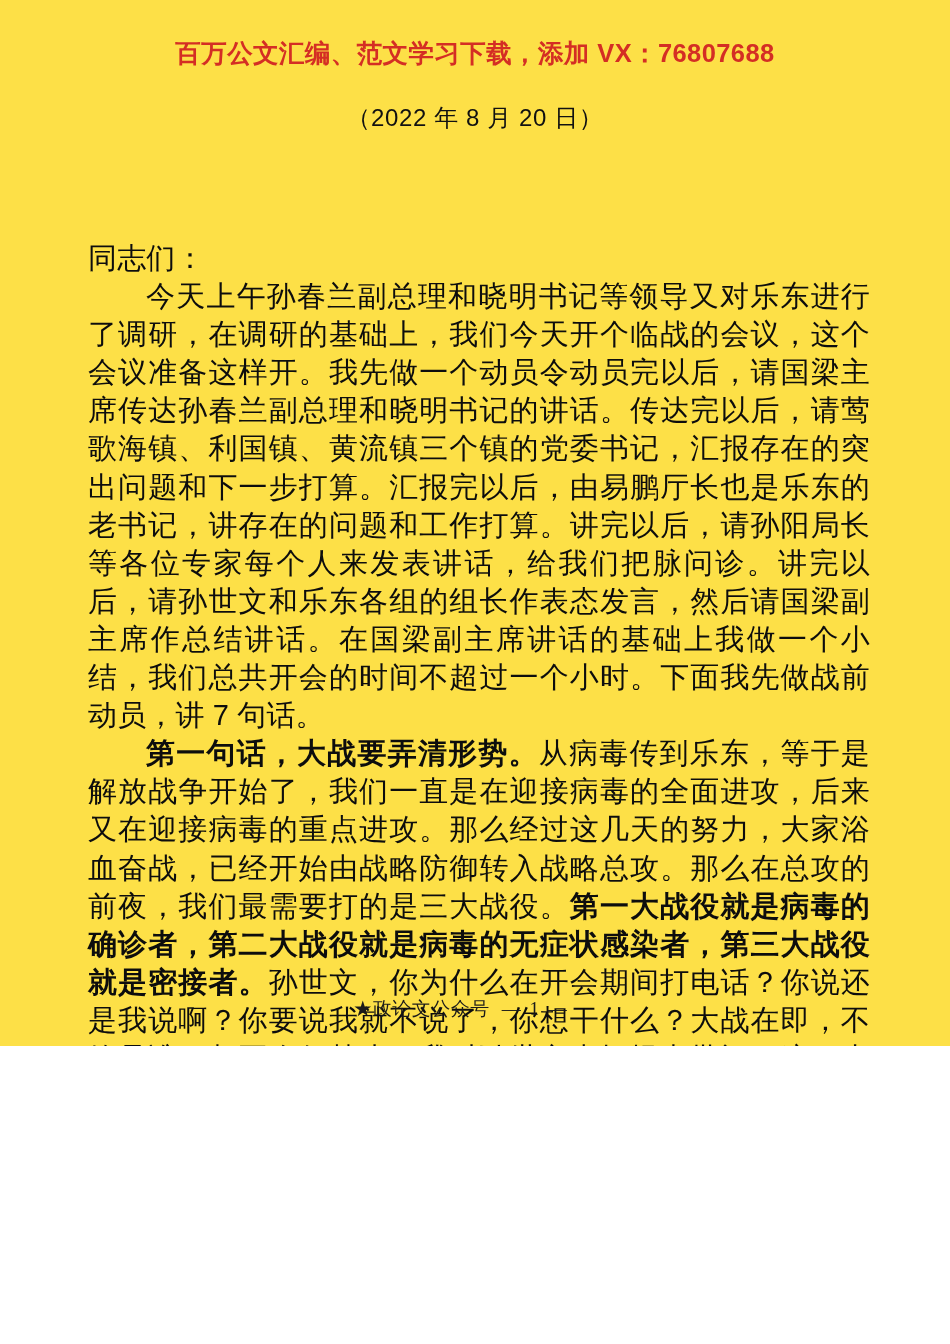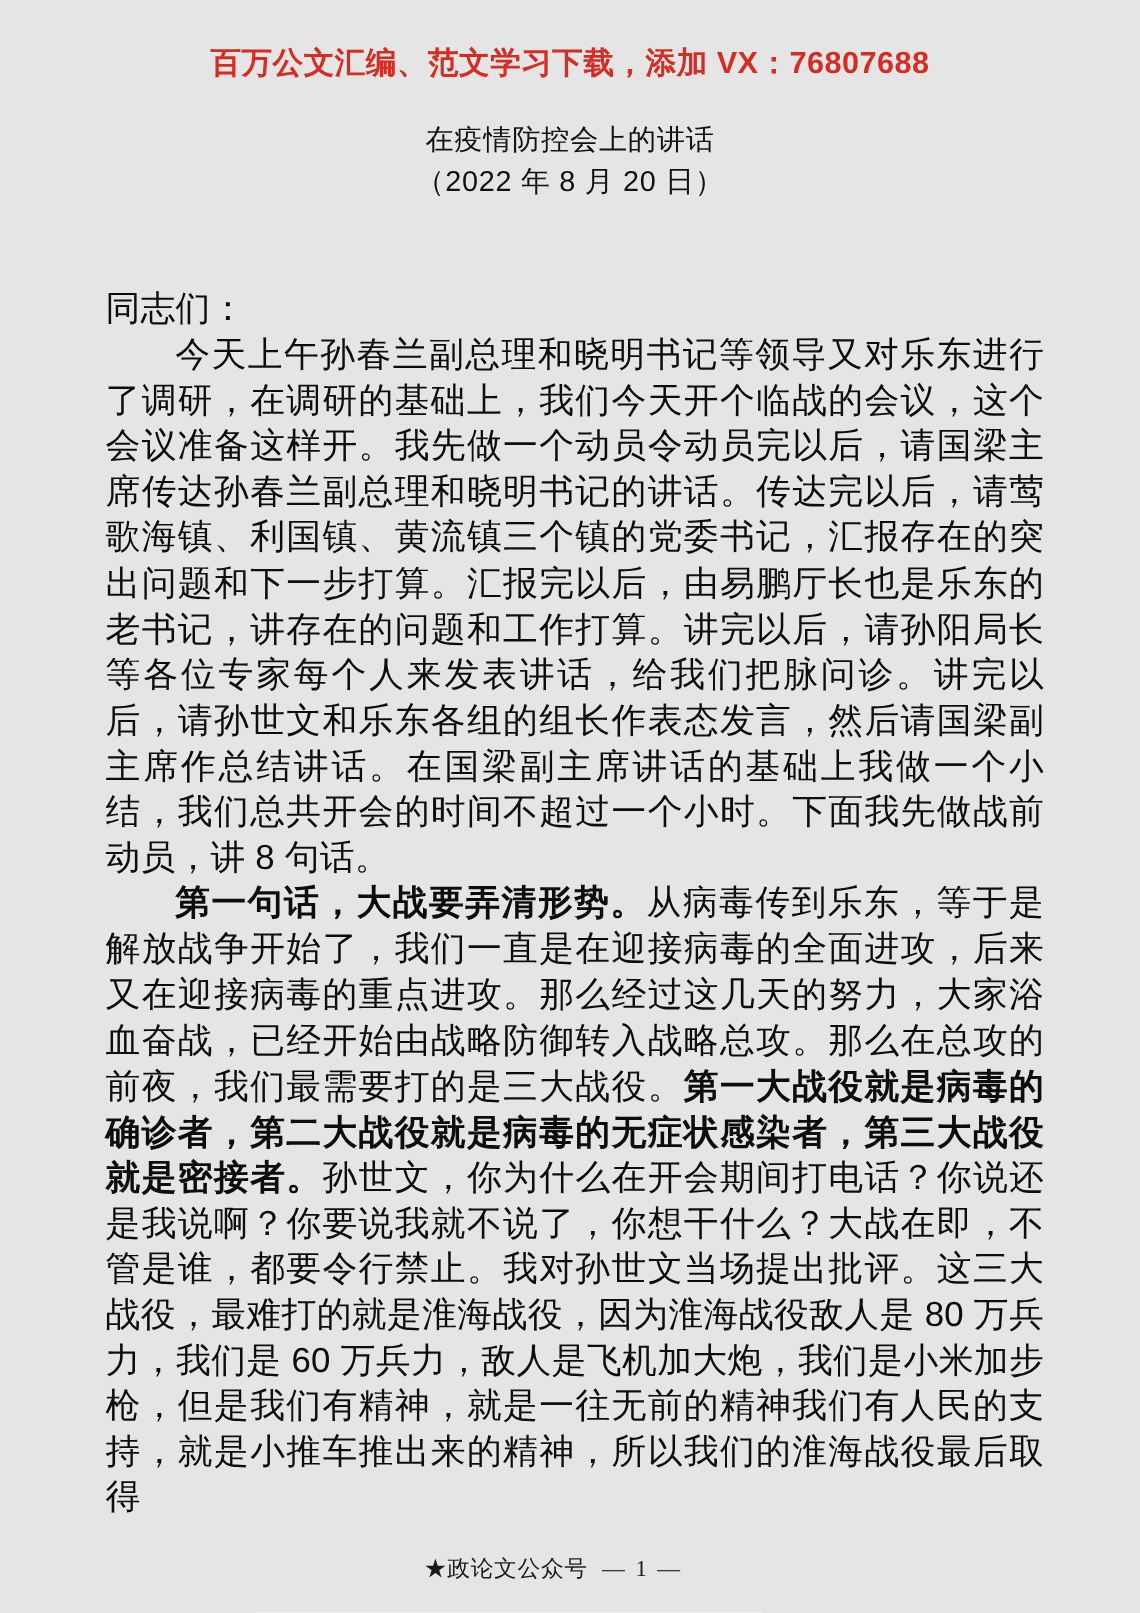--- a/index.html
+++ b/index.html
@@ -9,22 +9,22 @@
     background: #ffffff;
   }
   body {
     font-family: "Liberation Sans", "DejaVu Sans", sans-serif;
     color: #000000;
   }
 
   .page {
     position: relative;
     width: 950px;
-    height: 1344px;
-    background: #e5e5e5;
+    height: 1046px;
+    background: #fde047;
     overflow: hidden;
   }
 
   
   .promo-banner {
     position: absolute;
     top: 38px;
     left: 0;
     width: 950px;
     text-align: center;
@@ -104,28 +104,27 @@
   .footer-page { letter-spacing: 2px; }
 </style>
 </head>
 <body>
 
 <div class="page">
 
   <div class="promo-banner">百万公文汇编、范文学习下载，添加 VX：76807688</div>
 
   <div class="title-block">
-    <div class="doc-title">在疫情防控会上的讲话</div>
     <div class="doc-date">（2022 年 8 月 20 日）</div>
   </div>
 
   <div class="body-area">
     <p class="para">同志们：</p>
     <div id="paragraph-host">
-        <p class="para indent"><span>今天上午孙春兰副总理和晓明书记等领导又对乐东进行了调研，在调研的基础上，我们今天开个临战的会议，这个会议准备这样开。我先做一个动员令动员完以后，请国梁主席传达孙春兰副总理和晓明书记的讲话。传达完以后，请莺歌海镇、利国镇、黄流镇三个镇的党委书记，汇报存在的突出问题和下一步打算。汇报完以后，由易鹏厅长也是乐东的老书记，讲存在的问题和工作打算。讲完以后，请孙阳局长等各位专家每个人来发表讲话，给我们把脉问诊。讲完以后，请孙世文和乐东各组的组长作表态发言，然后请国梁副主席作总结讲话。在国梁副主席讲话的基础上我做一个小结，我们总共开会的时间不超过一个小时。下面我先做战前动员，讲 8 句话。</span></p>
+        <p class="para indent"><span>今天上午孙春兰副总理和晓明书记等领导又对乐东进行了调研，在调研的基础上，我们今天开个临战的会议，这个会议准备这样开。我先做一个动员令动员完以后，请国梁主席传达孙春兰副总理和晓明书记的讲话。传达完以后，请莺歌海镇、利国镇、黄流镇三个镇的党委书记，汇报存在的突出问题和下一步打算。汇报完以后，由易鹏厅长也是乐东的老书记，讲存在的问题和工作打算。讲完以后，请孙阳局长等各位专家每个人来发表讲话，给我们把脉问诊。讲完以后，请孙世文和乐东各组的组长作表态发言，然后请国梁副主席作总结讲话。在国梁副主席讲话的基础上我做一个小结，我们总共开会的时间不超过一个小时。下面我先做战前动员，讲 7 句话。</span></p>
         <p class="para indent"><b>第一句话，大战要弄清形势。</b><span>从病毒传到乐东，等于是解放战争开始了，我们一直是在迎接病毒的全面进攻，后来又在迎接病毒的重点进攻。那么经过这几天的努力，大家浴血奋战，已经开始由战略防御转入战略总攻。那么在总攻的前夜，我们最需要打的是三大战役。</span><b>第一大战役就是病毒的确诊者，第二大战役就是病毒的无症状感染者，第三大战役就是密接者。</b><span>孙世文，你为什么在开会期间打电话？你说还是我说啊？你要说我就不说了，你想干什么？大战在即，不管是谁，都要令行禁止。我对孙世文当场提出批评。这三大战役，最难打的就是淮海战役，因为淮海战役敌人是 80 万兵力，我们是 60 万兵力，敌人是飞机加大炮，我们是小米加步枪，但是我们有精神，就是一往无前的精神我们有人民的支持，就是小推车推出来的精神，所以我们的淮海战役最后取得</span></p>
       </div>
   </div>
 
   <div class="footer">
     <span class="footer-inner">
       <span class="footer-mark">★政论文公众号</span><span class="footer-page">— 1 —</span>
     </span>
   </div>
 

